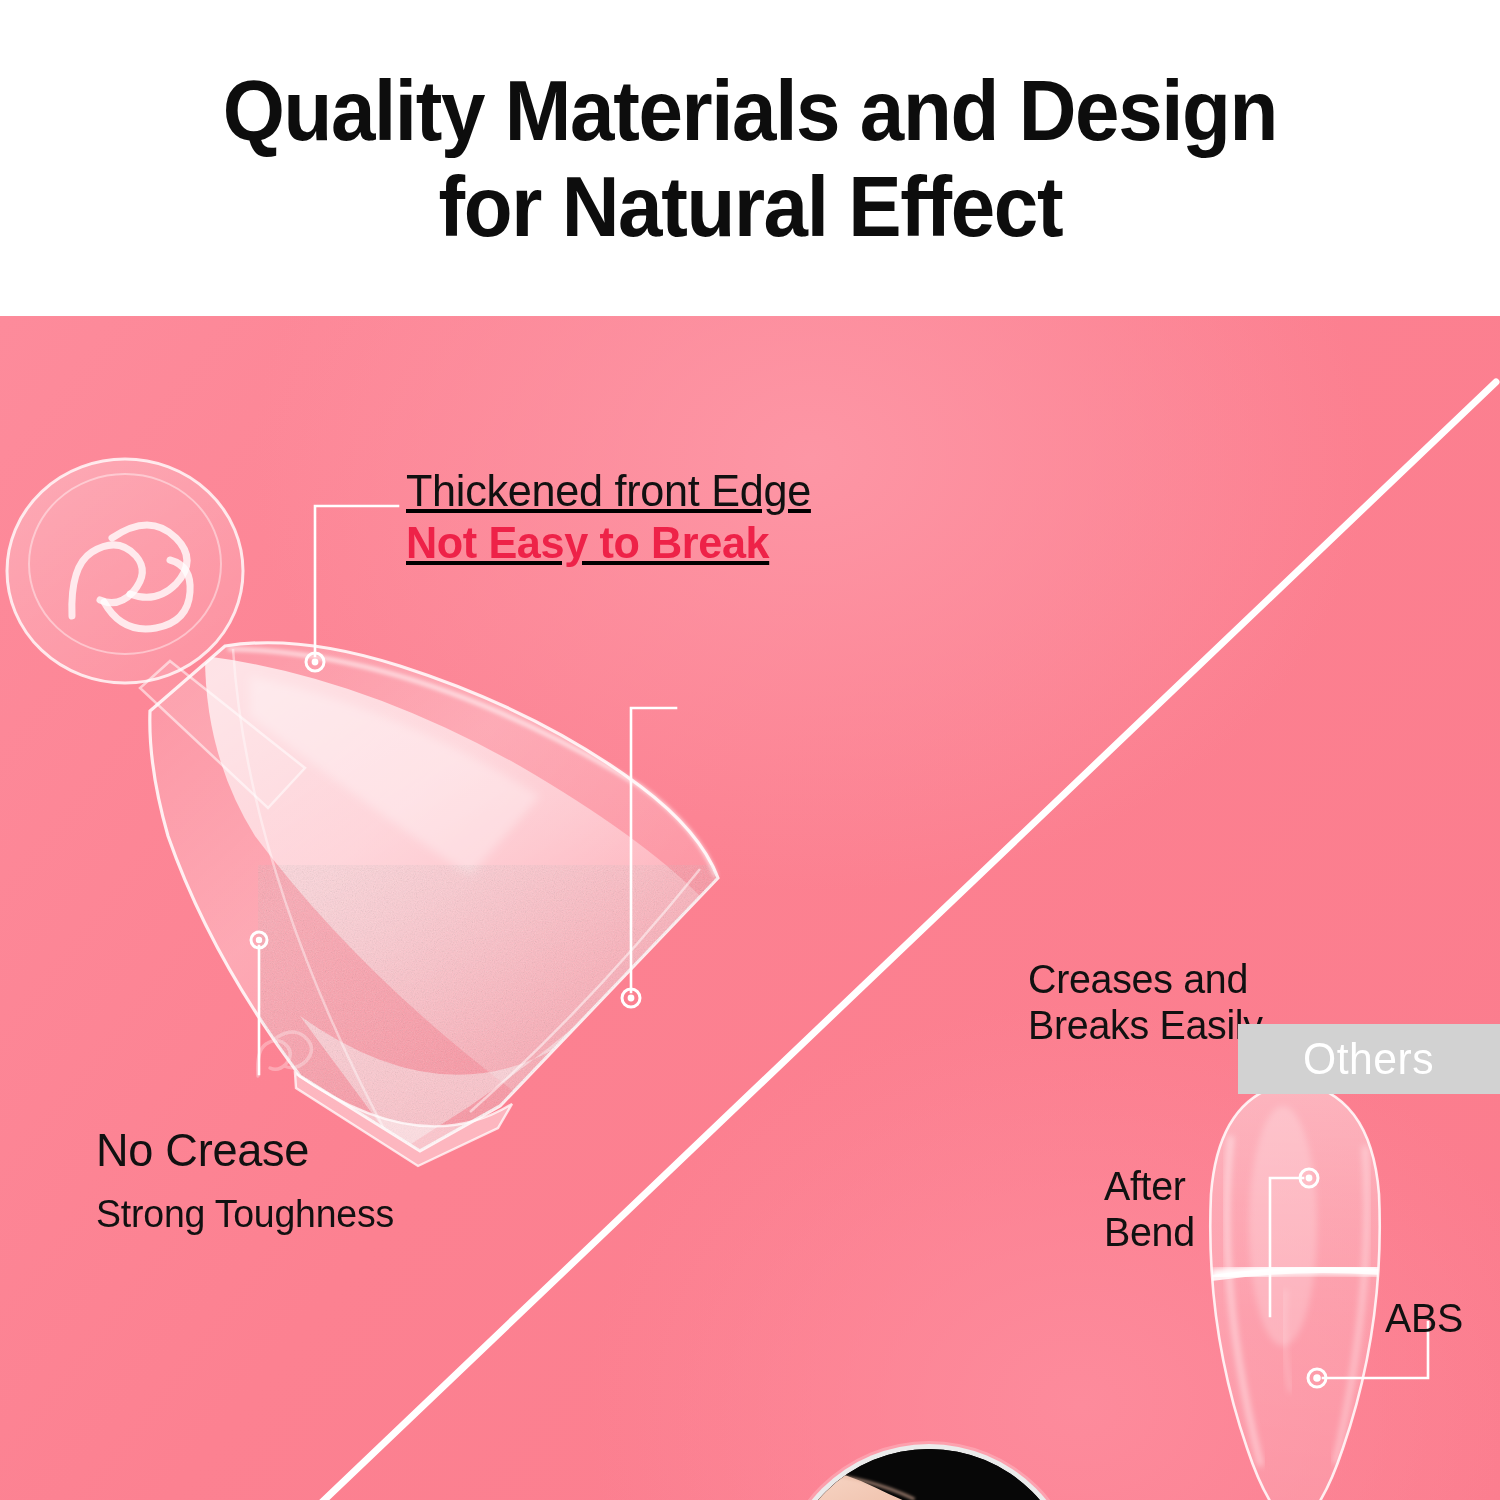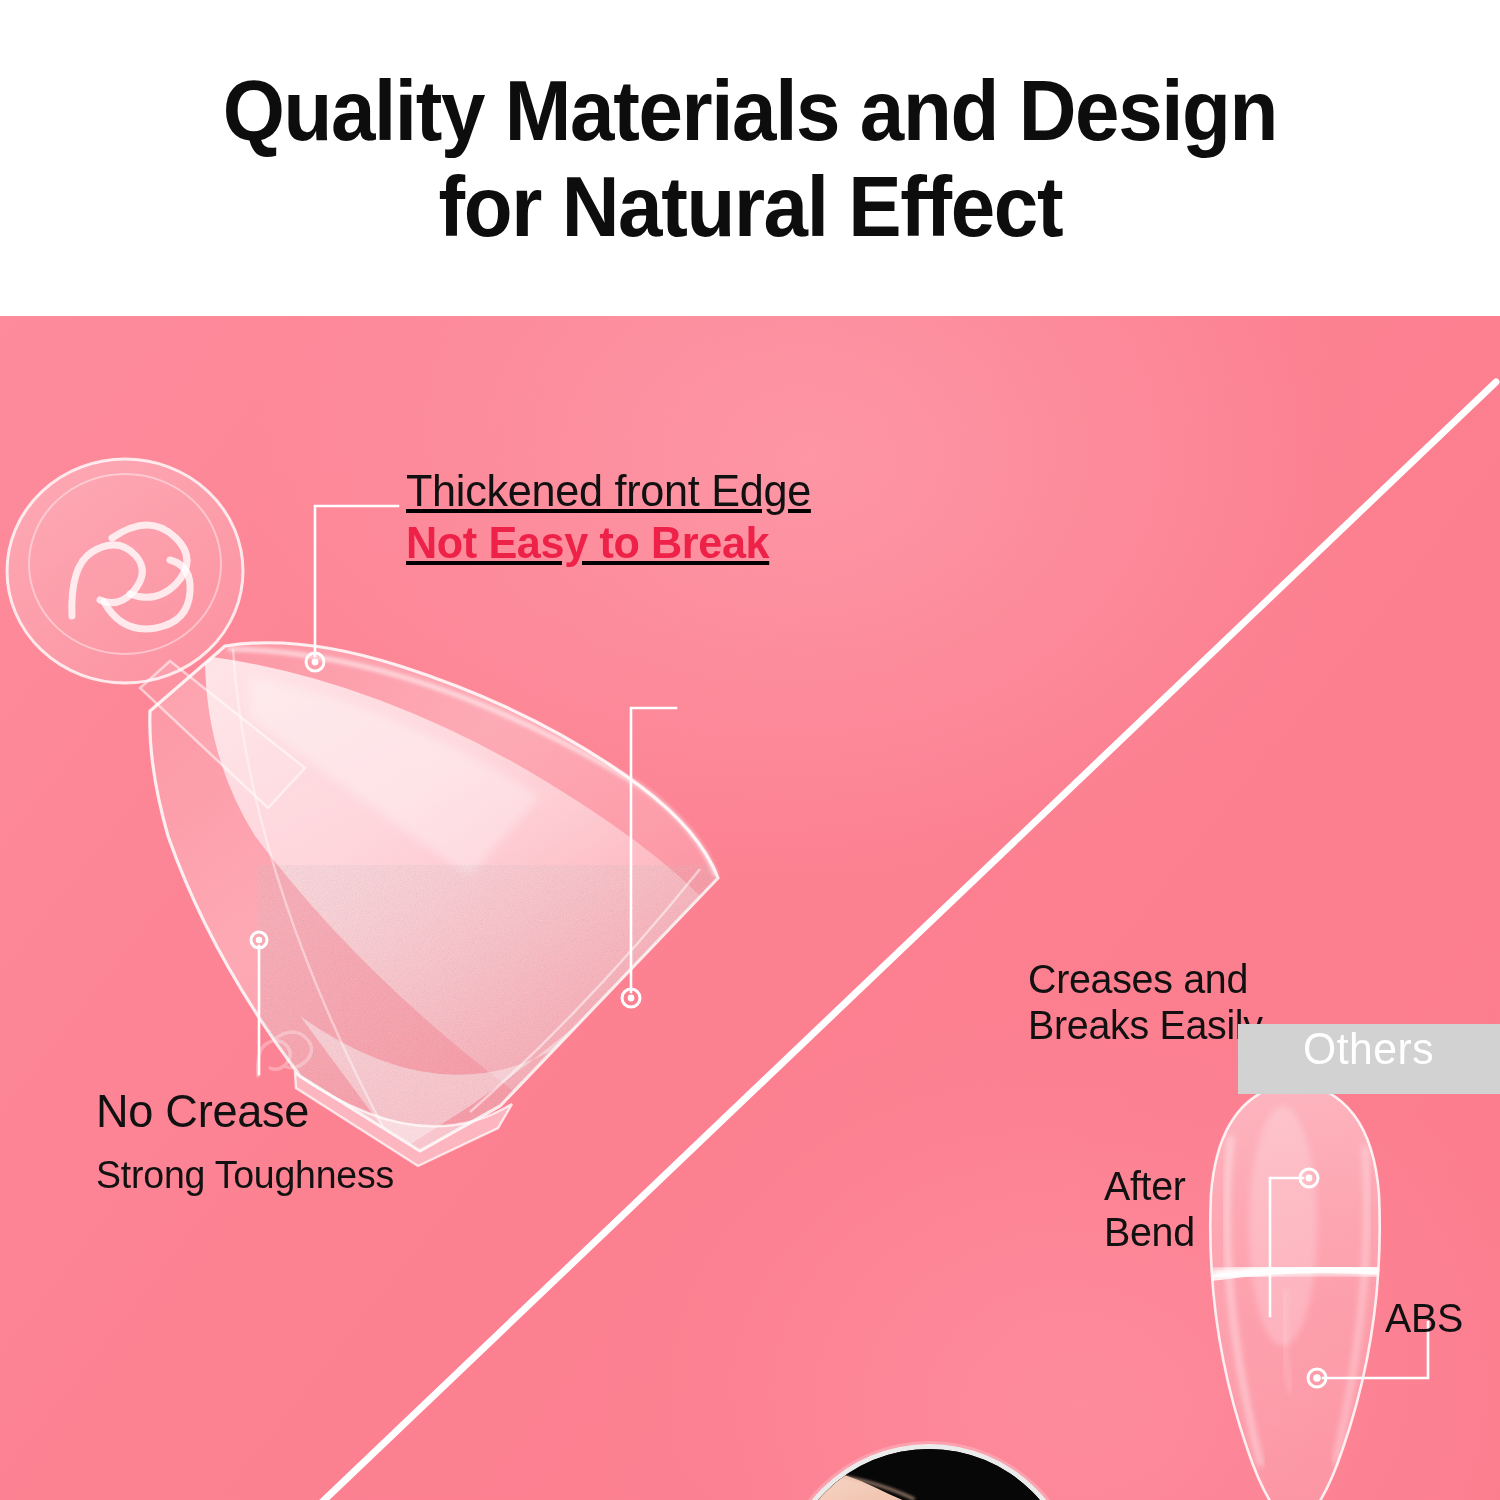--- a/index.html
+++ b/index.html
@@ -76,21 +76,21 @@
   }
   .badge-modelones span {
     color:#ffffff; font-size:44px; letter-spacing:0.5px;
     font-family:"Liberation Sans", sans-serif;
     transform:scaleX(0.97);
   }
   .badge-others {
     position:absolute; left:1238px; top:708px;
     width:262px; height:70px;
     background:#d2d2d2;
-    display:flex; justify-content:center;
+    display:flex; align-items:center; justify-content:center;
     z-index:30;
   }
   .badge-others span {
     color:#ffffff; font-size:44px; letter-spacing:0.5px;
     font-family:"Liberation Sans", sans-serif;
     transform:scaleX(0.97);
   }
 
   
   .callout { position:absolute; z-index:26; }
@@ -102,21 +102,21 @@
   }
   .c-accent {
     font-family:"Liberation Sans", sans-serif;
     font-weight:bold; color:#ee2248; font-size:45px; line-height:1.18;
     letter-spacing:-0.4px;
     transform:scaleX(0.96); transform-origin:left center;
   }
 
   #callout-thick  { left:406px; top:466px;text-decoration:underline; }
   #callout-matte  { left:683px; top:663px; }
-  #callout-crease { left:96px;  top:1085px; }
+  #callout-crease { left:96px;  top:1124px; }
   #callout-breaks { left:1007px; top:957px;margin-left:21px; }
   #callout-bend   { left:1104px; top:1164px; }
   #callout-abs    { left:1385px; top:1296px; }
 
   #callout-crease .c-main  { font-size:47px; }
   #callout-crease .c-sub   {
     font-family:"Liberation Sans", sans-serif;
     color:#111111; font-size:39px; line-height:1.2; margin-top:14px;
     letter-spacing:-0.2px; transform:scaleX(0.96); transform-origin:left center;
   }

